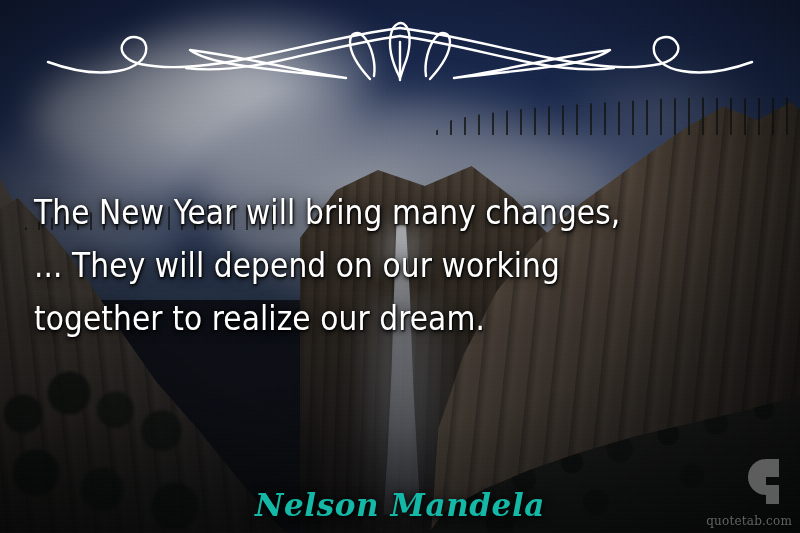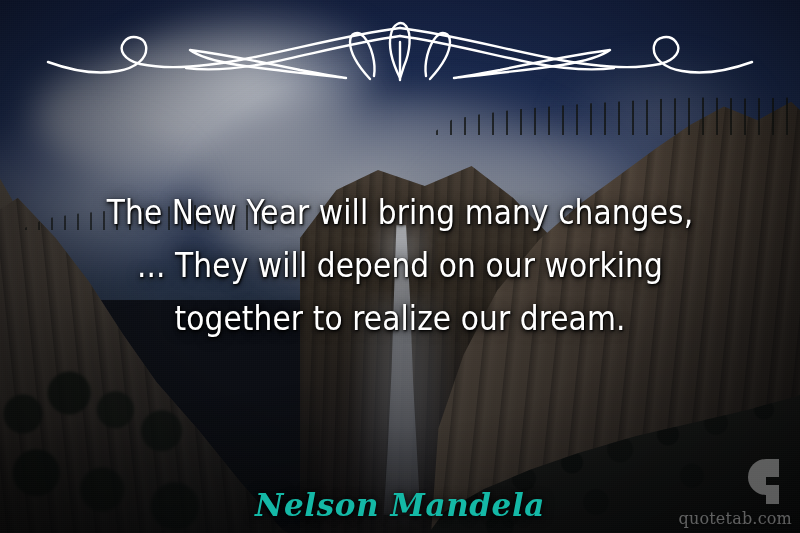--- a/index.html
+++ b/index.html
@@ -189,21 +189,20 @@
   
   .content{position:absolute;inset:0;}
 
   .ornament{
     position:absolute;left:0;top:8px;width:800px;height:78px;
   }
   .ornament svg{display:block;width:800px;height:78px;}
 
   .quote{
     position:absolute;left:34px;top:186px;width:732px;
-    text-align:center;
     font-family:"DejaVu Sans Condensed","Liberation Sans Narrow","Liberation Sans",sans-serif;
     font-size:33px;
     line-height:53px;
     letter-spacing:.1px;
     color:#ffffff;
     font-weight:400;
     text-shadow:0 2px 4px rgba(0,0,0,.85), 0 0 14px rgba(0,0,0,.6), 1px 1px 2px rgba(0,0,0,.9);
     white-space:pre-wrap;
   }
 
@@ -224,21 +223,21 @@
     width:92px;height:72px;
     opacity:.42;
   }
   .wm-logo{
     position:absolute;right:6px;top:0;width:56px;height:50px;
   }
   .wm-logo svg{display:block;}
   .wm-text{
     position:absolute;right:2px;bottom:1px;
     font-family:"DejaVu Serif","Liberation Serif",serif;
-    font-size:16px;letter-spacing:.2px;
+    font-size:12px;letter-spacing:.2px;
     color:#d8d8d8;
     text-shadow:0 1px 2px rgba(0,0,0,.7);
     white-space:nowrap;
   }
 </style>
 </head>
 <body>
 
 <div id="card">
 

